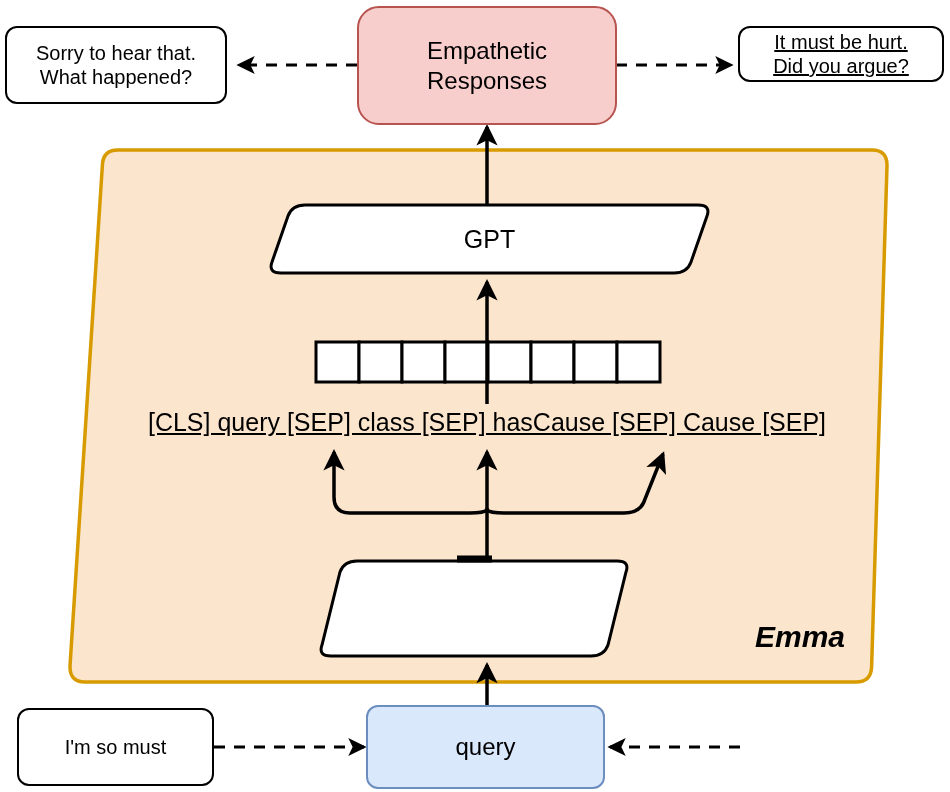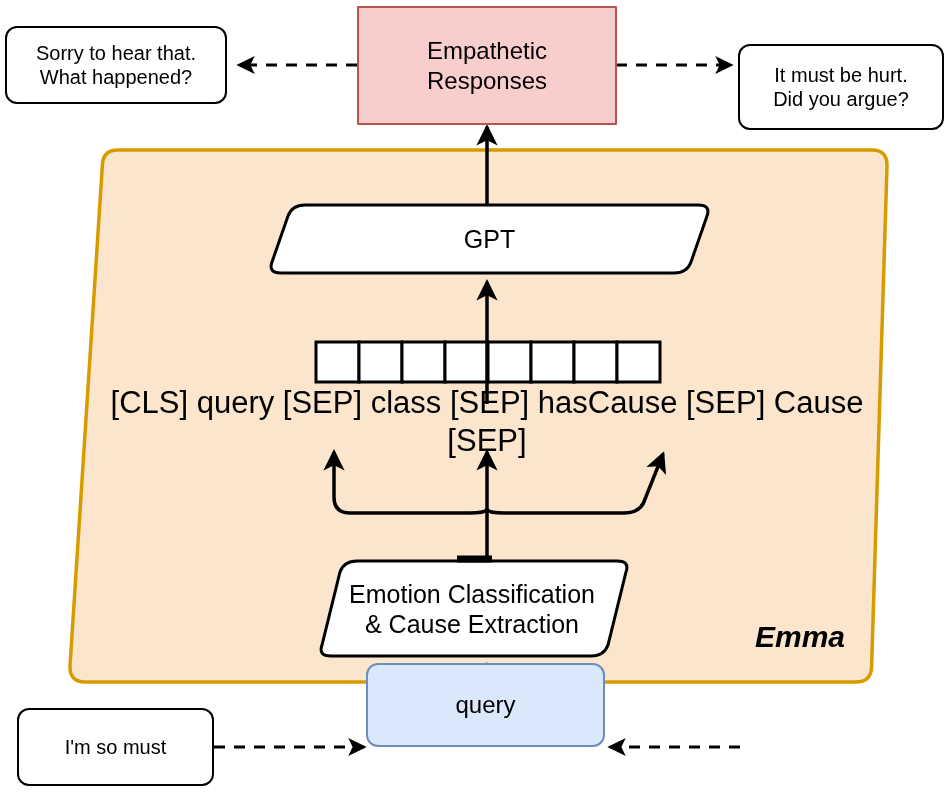--- a/index.html
+++ b/index.html
@@ -37,32 +37,33 @@
   }
   .utterance {
     background: #ffffff;
     border: 2.5px solid #000000;
     border-radius: 12px;
     font-size: 20px;
   }
   .resp-box {
     background: #f8cecc;
     border: 2.5px solid #b85450;
-    border-radius: 1px;
+    border-radius: 22px;
     font-size: 24px;
   }
   .query-box {
     background: #dae8fc;
     border: 2.5px solid #6c8ebf;
     border-radius: 12px;
     font-size: 24px;
   }
   .token-text {
-    font-size: 31px;
+    font-size: 25px;
     background: transparent;
+    text-decoration: underline;
   }
   .emma-label {
     font-size: 30px;
     font-weight: bold;
     font-style: italic;
     background: transparent;
   }
   .para-label {
     position: absolute;
     z-index: 6;
@@ -144,43 +145,39 @@
   <div class="node utterance" style="left:5px; top:26px; width:222px; height:78px;">
     <span>Sorry to hear that.
 What happened?</span>
   </div>
 
   <div class="node resp-box" style="left:357px; top:6px; width:260px; height:119px;">
     <span>Empathetic
 Responses</span>
   </div>
 
-  <div class="node utterance" style="left:738px; top:44px; width:206px; height:86px;">
+  <div class="node utterance" style="left:738px; top:26px; width:206px; height:56px;text-decoration:underline;">
     <span>It must be hurt.
 Did you argue?</span>
   </div>
 
   <div class="para-label" style="left:272px; top:205px; width:435px; height:68px;">
     <span>GPT</span>
   </div>
 
   <div class="node token-text" style="left:95px; top:405px; width:784px; height:34px;">
     <span>[CLS] query [SEP] class [SEP] hasCause [SEP] Cause [SEP]</span>
   </div>
 
-  <div class="para-label" style="left:322px; top:561px; width:300px; height:95px;">
-    <span>Emotion Classification
-&amp; Cause Extraction</span>
-  </div>
 
   <div class="node emma-label" style="left:740px; top:620px; width:120px; height:34px;">
     <span>Emma</span>
   </div>
 
-  <div class="node query-box" style="left:366px; top:663px; width:239px; height:84px;">
+  <div class="node query-box" style="left:366px; top:705px; width:239px; height:84px;">
     <span>query</span>
   </div>
 
   <div class="node utterance" style="left:17px; top:708px; width:197px; height:78px;">
     <span>I'm so must</span>
   </div>
 
 
 </div>
 

